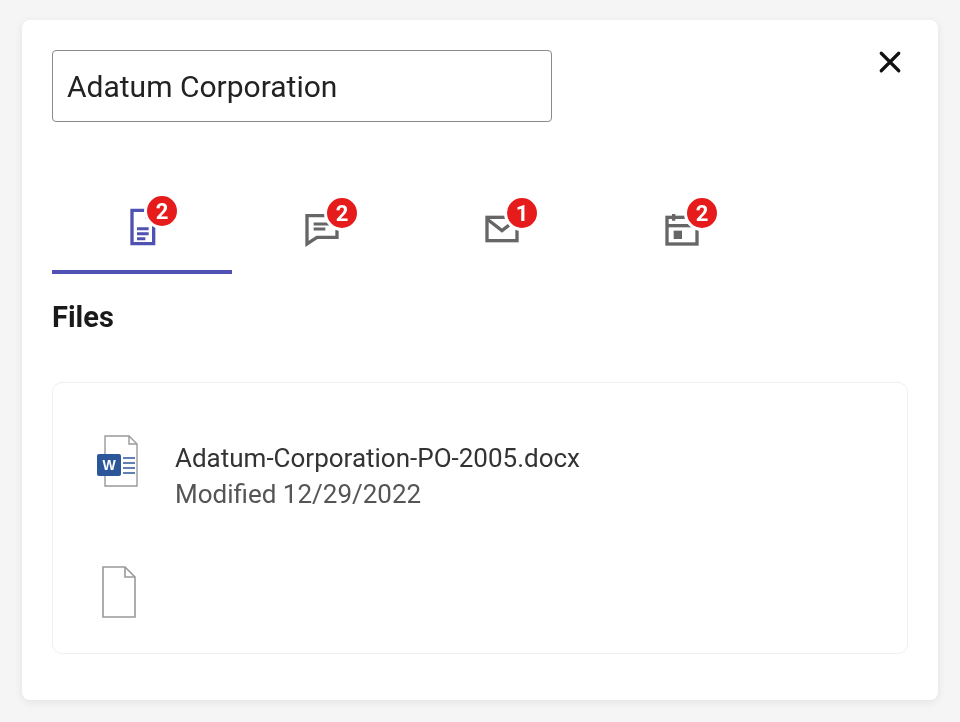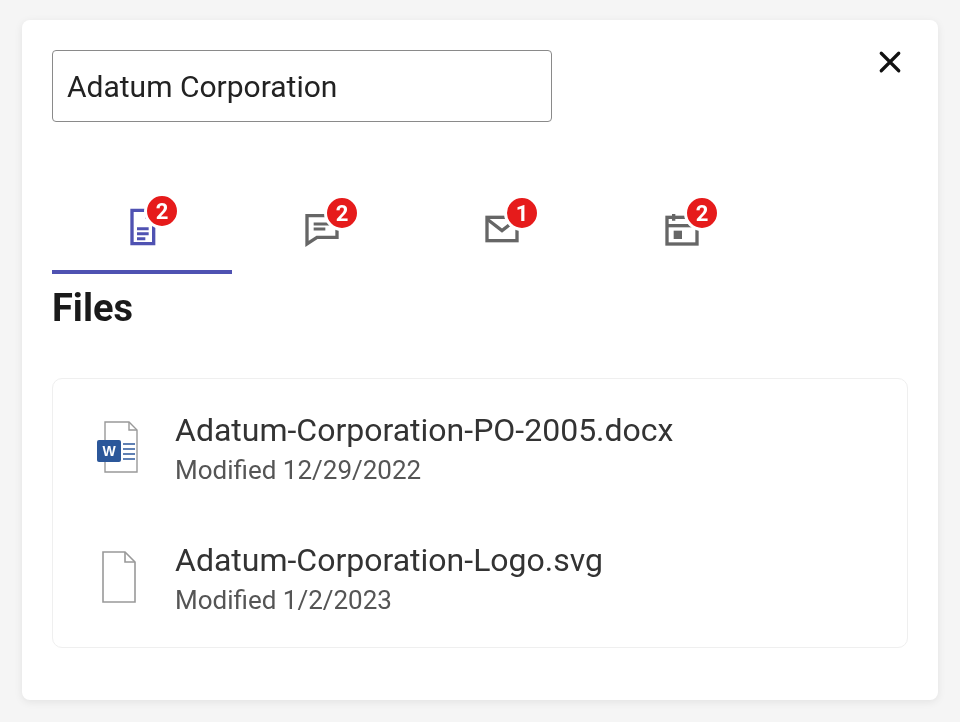--- a/index.html
+++ b/index.html
@@ -75,24 +75,24 @@
     width: 36px;
     height: 36px;
     font-size: 22px;
     font-weight: 700;
     display: flex;
     align-items: center;
     justify-content: center;
     border: 3px solid #fff;
   }
   .section-title {
-    font-size: 38px;
+    font-size: 29px;
     font-weight: 700;
     color: #1a1a1a;
-    margin-top: 12px;
+    margin-top: 26px;
   }
   .results {
     margin-top: 48px;
     border: 1px solid #efefef;
     border-radius: 10px;
     padding: 18px 0;
   }
   .result-row {
     display: flex;
     align-items: center;
@@ -103,22 +103,23 @@
   .file-icon {
     width: 48px;
     height: 56px;
     flex-shrink: 0;
   }
   .file-icon svg { width: 48px; height: 56px; display: block; }
   .file-meta {
     margin-left: 34px;
   }
   .file-name {
-    font-size: 32px;
+    font-size: 26px;
     color: #333;
+    margin-top: 28px;
   }
   .file-modified {
     font-size: 26px;
     color: #555;
     margin-top: 6px;
   }
 </style>
 </head>
 <body>
 
@@ -201,21 +202,17 @@
       </div>
     </div>
 
     <div class="result-row">
       <div class="file-icon">
         <svg viewBox="0 0 48 56">
           <path d="M10 2h22l10 10v40H10z" fill="#fff" stroke="#999" stroke-width="1.6"></path>
           <path d="M32 2v10h10" fill="none" stroke="#999" stroke-width="1.6"></path>
         </svg>
       </div>
-      <div class="file-meta">
-        <div class="file-name">Adatum-Corporation-Logo.svg</div>
-        <div class="file-modified">Modified 1/2/2023</div>
-      </div>
     </div>
 
   </div>
 
 </div>
 
 </body></html>

